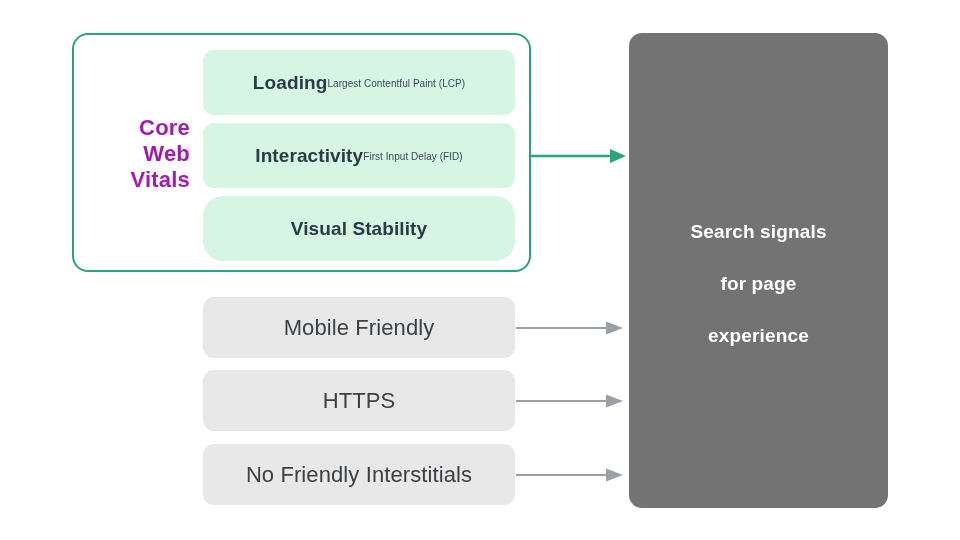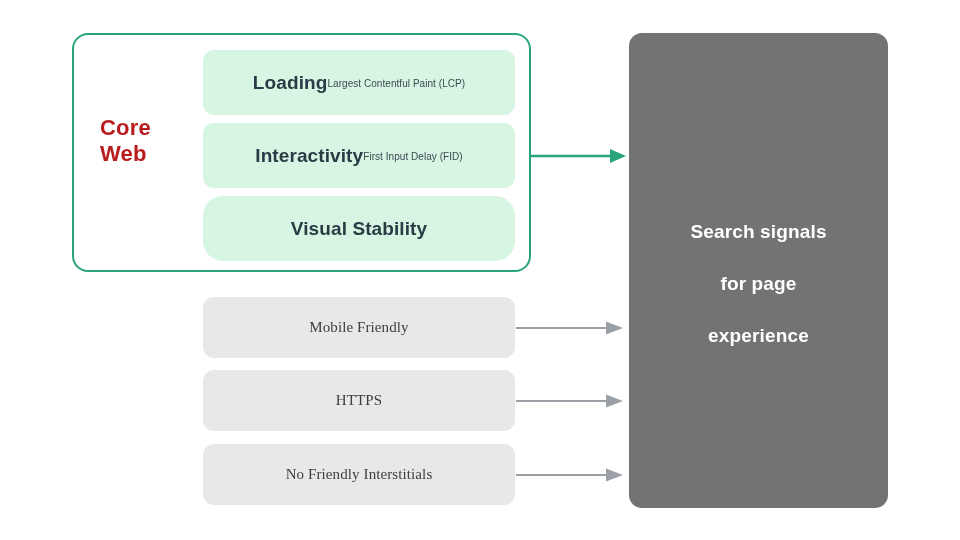--- a/index.html
+++ b/index.html
@@ -33,22 +33,22 @@
     border: 2px solid #2aa579;
     border-radius: 16px;
     box-sizing: border-box;
   }
 
   #cwv-label {
     position: absolute;
     left: 100px;
     top: 115px;
     width: 90px;
-    text-align: left;
-    color: #b91c1c;
+    text-align: right;
+    color: #a21caf;
     font-size: 22px;
     font-weight: bold;
     line-height: 26px;
     letter-spacing: 0.2px;
   }
 
   .chip {
     position: absolute;
     left: 203px;
     width: 312px;
@@ -92,24 +92,23 @@
     align-items: center;
     justify-content: center;
     box-sizing: border-box;
   }
   #greybox-0 { top: 297px; }
   #greybox-1 { top: 370px; }
   #greybox-2 { top: 444px; }
 
   .greybox-label {
     color: #3c4043;
-    font-size: 15px;
+    font-size: 22px;
     line-height: 23px;
     letter-spacing: 0.1px;
-    font-family: Liberation Serif, serif;
   }
 
   
   #result-box {
     position: absolute;
     left: 629px;
     top: 33px;
     width: 259px;
     height: 475px;
     background: #737373;
@@ -141,20 +140,21 @@
 </head>
 <body>
 
 <div id="canvas">
 
   <div id="cwv-group">
 
     <div id="cwv-label" style="position:absolute; left:26px; top:80px;">
       <div>Core</div>
       <div>Web</div>
+      <div>Vitals</div>
     </div>
 
     <div class="chip" id="chip-0" style="left:129px; top:15px;">
       <div class="chip-title">Loading</div>
       <div class="chip-sub">Largest Contentful Paint (LCP)</div>
     </div>
 
     <div class="chip" id="chip-1" style="left:129px; top:88px;">
       <div class="chip-title">Interactivity</div>
       <div class="chip-sub">First Input Delay (FID)</div>

